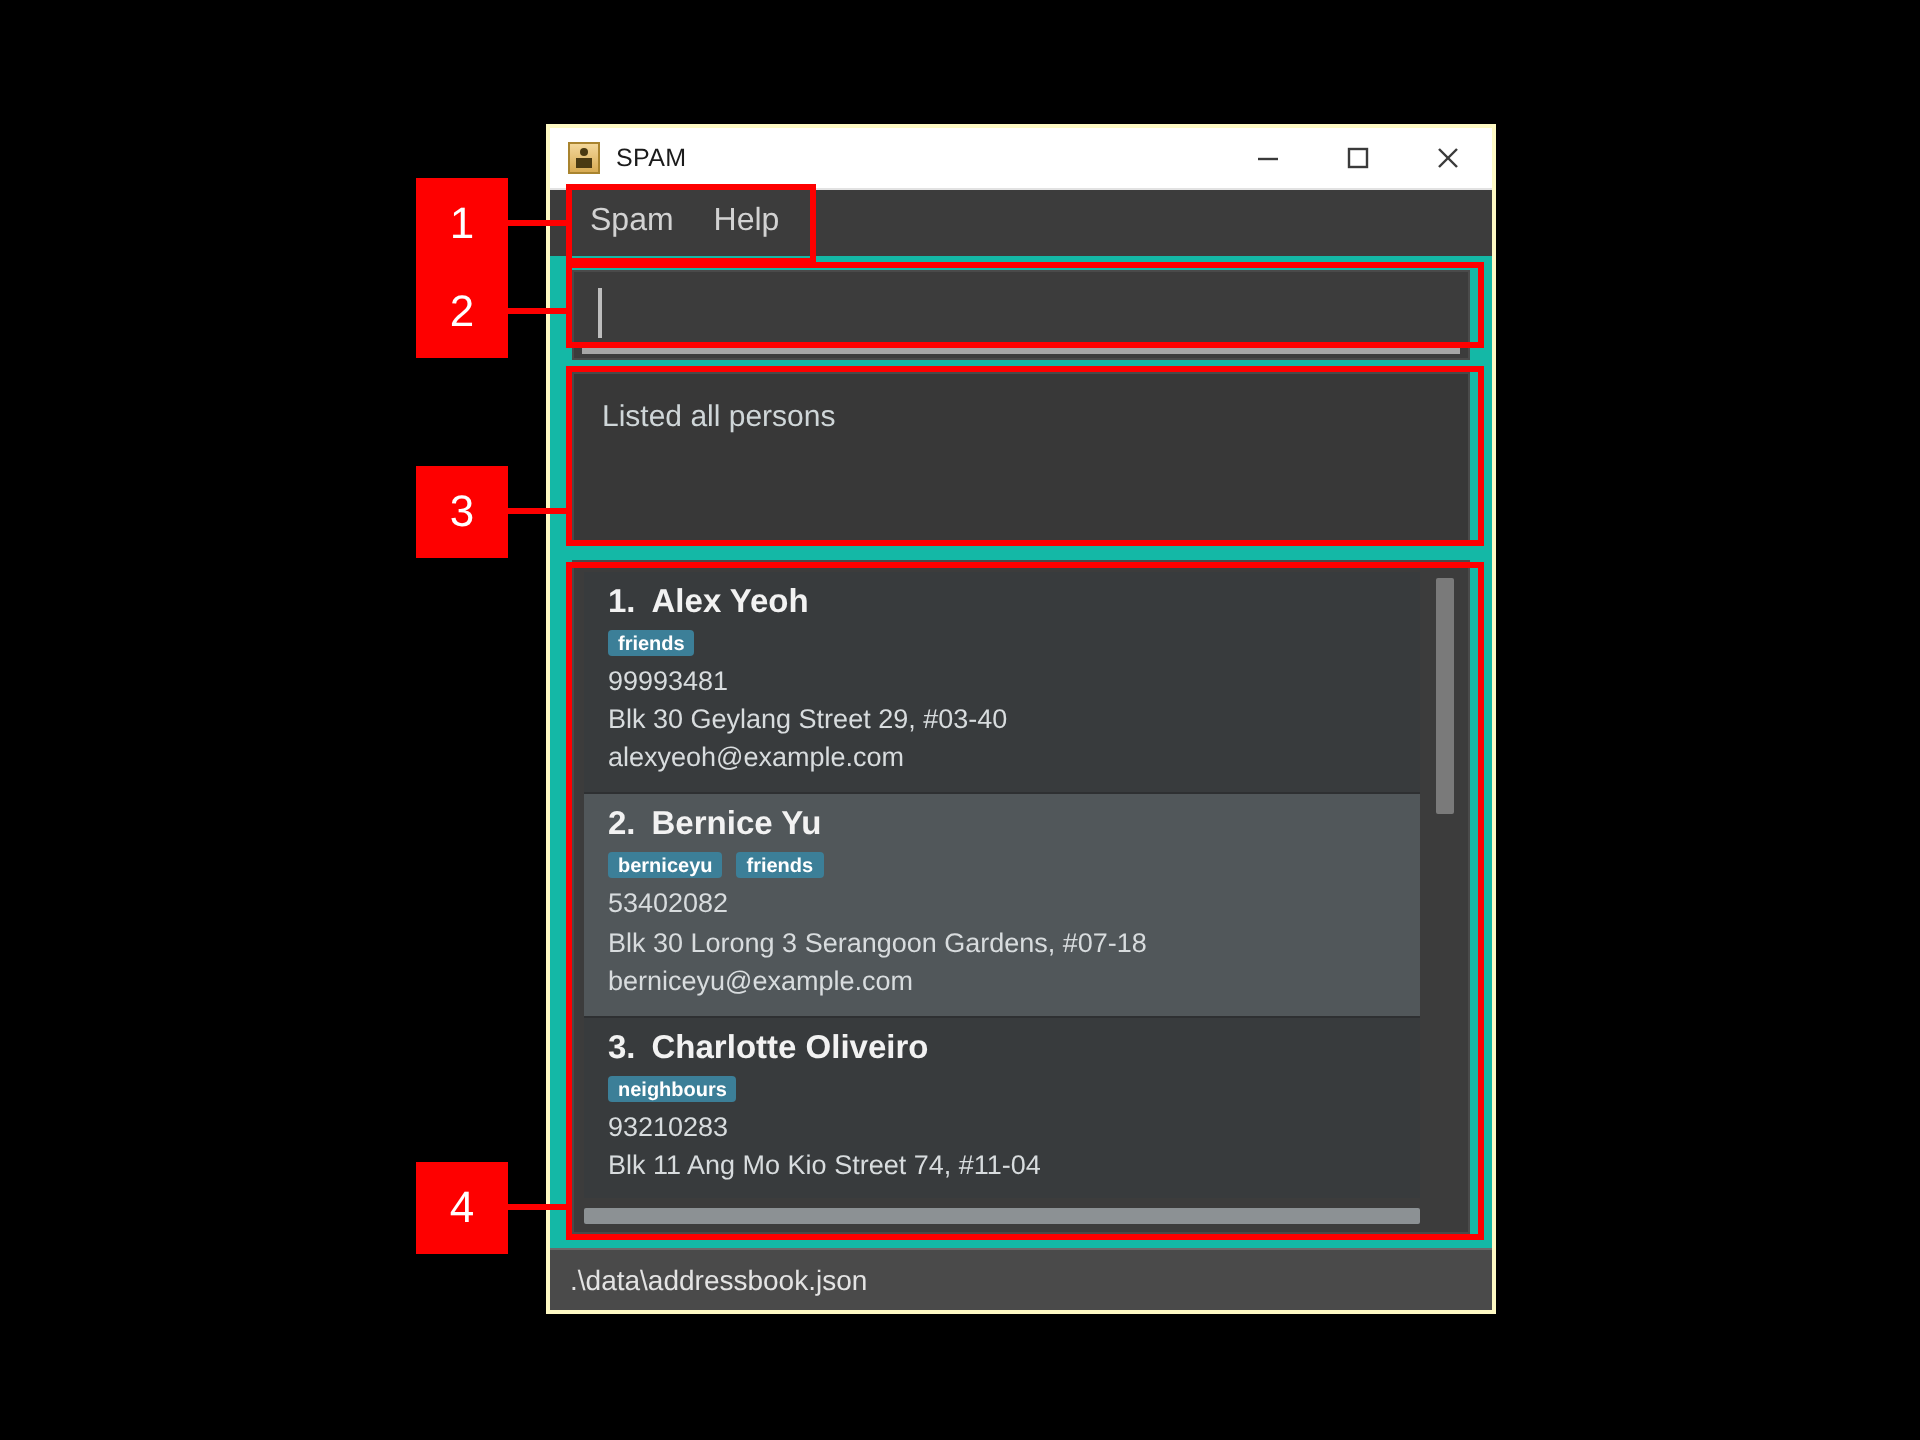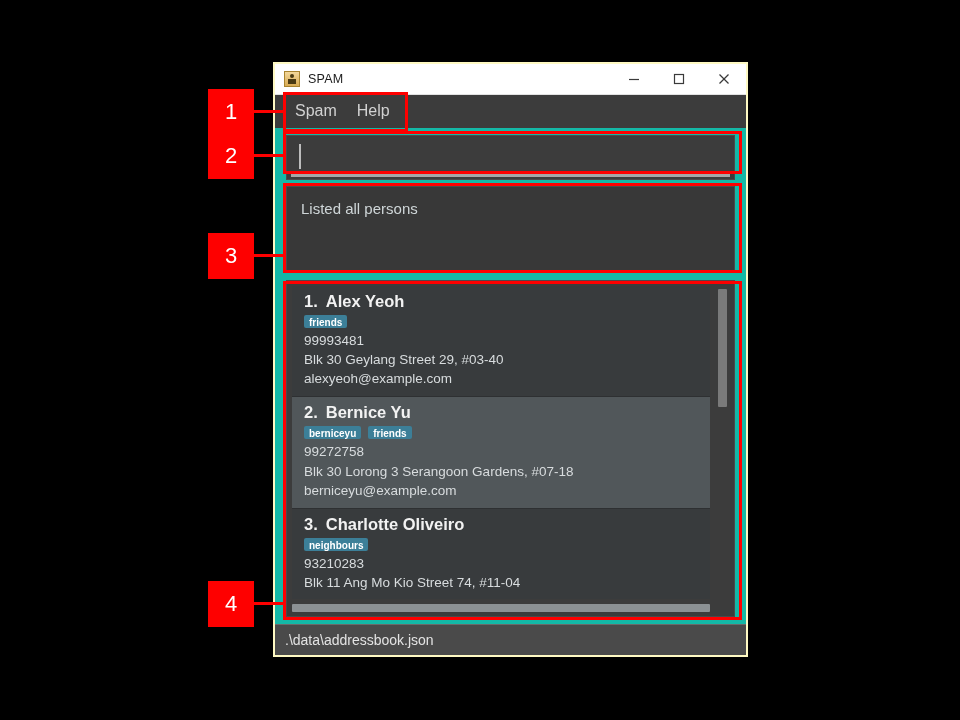--- a/index.html
+++ b/index.html
@@ -223,21 +223,21 @@
         </div>
 
         <div class="person-card alt">
           <div class="person-head">
             <span class="person-index">2.</span><span>Bernice Yu</span>
           </div>
           <div class="tag-row">
             <span class="tag">berniceyu</span>
             <span class="tag">friends</span>
           </div>
-          <div class="person-line">99272758</div>
+          <div class="person-line">53402082</div>
           <div class="person-line">Blk 30 Lorong 3 Serangoon Gardens, #07-18</div>
           <div class="person-line">berniceyu@example.com</div>
         </div>
 
         <div class="person-card">
           <div class="person-head">
             <span class="person-index">3.</span><span>Charlotte Oliveiro</span>
           </div>
           <div class="tag-row">
             <span class="tag">neighbours</span>

